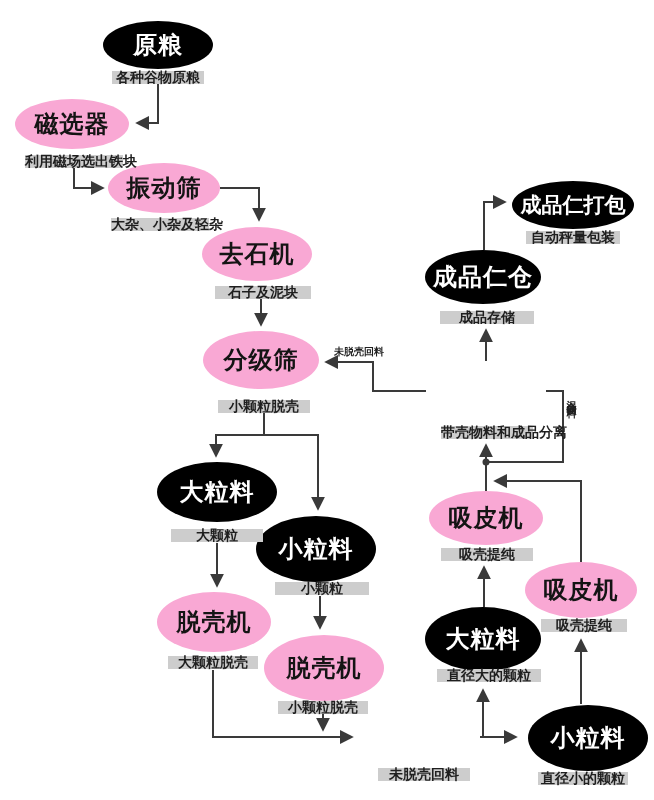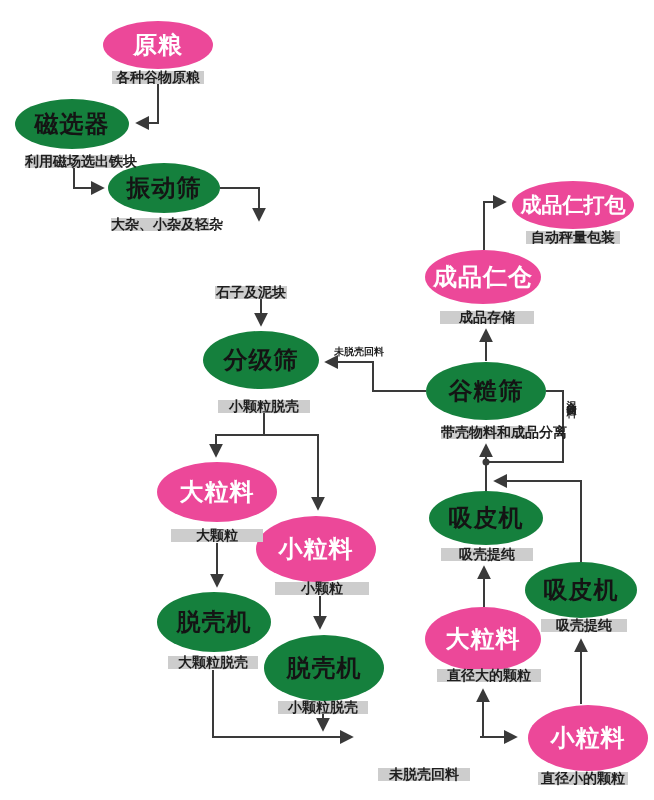--- a/index.html
+++ b/index.html
@@ -7,22 +7,22 @@
     position:relative;width:654px;height:800px;background:#ffffff;overflow:hidden;
     font-family:"Liberation Sans", sans-serif;
   }
   .layer{position:absolute;left:0;top:0;width:654px;height:800px;}
   .node{
     position:absolute;border-radius:50%;
     display:flex;align-items:center;justify-content:center;
     font-weight:bold;font-size:24px;letter-spacing:1px;text-align:center;
     z-index:2;
   }
-  .node.dark{background:#ec4899;color:#ffffff;}
-  .node.orange{background:#15803d;color:#141414;}
+  .node.dark{background:#000000;color:#ffffff;}
+  .node.orange{background:#f9a8d4;color:#141414;}
   .node.fs22{font-size:21px;letter-spacing:0;}
   .note{
     position:absolute;background:#CDCDCD;color:#1f1f1f;
     font-size:14px;font-weight:bold;line-height:13px;height:13px;
     text-align:center;white-space:nowrap;z-index:3;
   }
   .floatlabel{
     position:absolute;color:#1f1f1f;font-size:10px;font-weight:bold;
     white-space:nowrap;z-index:3;
   }
@@ -69,31 +69,31 @@
 
   <div class="node dark" style="left:103px;top:21px;width:110px;height:48px">
       <span>原粮</span>
     </div>
   <div class="node orange" style="left:15px;top:99px;width:114px;height:50px">
       <span>磁选器</span>
     </div>
   <div class="node orange" style="left:108px;top:163px;width:112px;height:50px">
       <span>振动筛</span>
     </div>
+  <div class="node orange" style="left:202px;top:227px;width:110px;height:54px">
+      <span>去石机</span>
+    </div>
   <div class="node orange" style="left:203px;top:331px;width:116px;height:58px">
       <span>分级筛</span>
     </div>
   <div class="node dark fs22" style="left:512px;top:181px;width:122px;height:48px">
       <span>成品仁打包</span>
     </div>
   <div class="node dark" style="left:425px;top:250px;width:116px;height:54px">
       <span>成品仁仓</span>
-    </div>
-  <div class="node orange" style="left:426px;top:362px;width:120px;height:58px">
-      <span>谷糙筛</span>
     </div>
   <div class="node dark" style="left:157px;top:462px;width:120px;height:60px">
       <span>大粒料</span>
     </div>
   <div class="node dark" style="left:256px;top:516px;width:120px;height:66px">
       <span>小粒料</span>
     </div>
   <div class="node orange" style="left:157px;top:592px;width:114px;height:60px">
       <span>脱壳机</span>
     </div>
@@ -109,21 +109,21 @@
   <div class="node orange" style="left:525px;top:562px;width:112px;height:56px">
       <span>吸皮机</span>
     </div>
   <div class="node dark" style="left:528px;top:705px;width:120px;height:66px">
       <span>小粒料</span>
     </div>
 
   <div class="note" style="left:112px;top:71px;width:92px">各种谷物原粮</div>
   <div class="note" style="left:25px;top:155px;width:98px">利用磁场选出铁块</div>
   <div class="note" style="left:111px;top:218px;width:98px">大杂、小杂及轻杂</div>
-  <div class="note" style="left:215px;top:286px;width:72px">石子及泥块</div>
+  <div class="note" style="left:215px;top:286px;width:96px">石子及泥块</div>
   <div class="note" style="left:218px;top:400px;width:92px">小颗粒脱壳</div>
   <div class="note" style="left:526px;top:231px;width:94px">自动秤量包装</div>
   <div class="note" style="left:440px;top:311px;width:94px">成品存储</div>
   <div class="note" style="left:441px;top:426px;width:92px">带壳物料和成品分离</div>
   <div class="note" style="left:171px;top:529px;width:92px">大颗粒</div>
   <div class="note" style="left:275px;top:582px;width:94px">小颗粒</div>
   <div class="note" style="left:168px;top:656px;width:90px">大颗粒脱壳</div>
   <div class="note" style="left:278px;top:701px;width:90px">小颗粒脱壳</div>
   <div class="note" style="left:378px;top:768px;width:92px">未脱壳回料</div>
   <div class="note" style="left:437px;top:669px;width:104px">直径大的颗粒</div>

